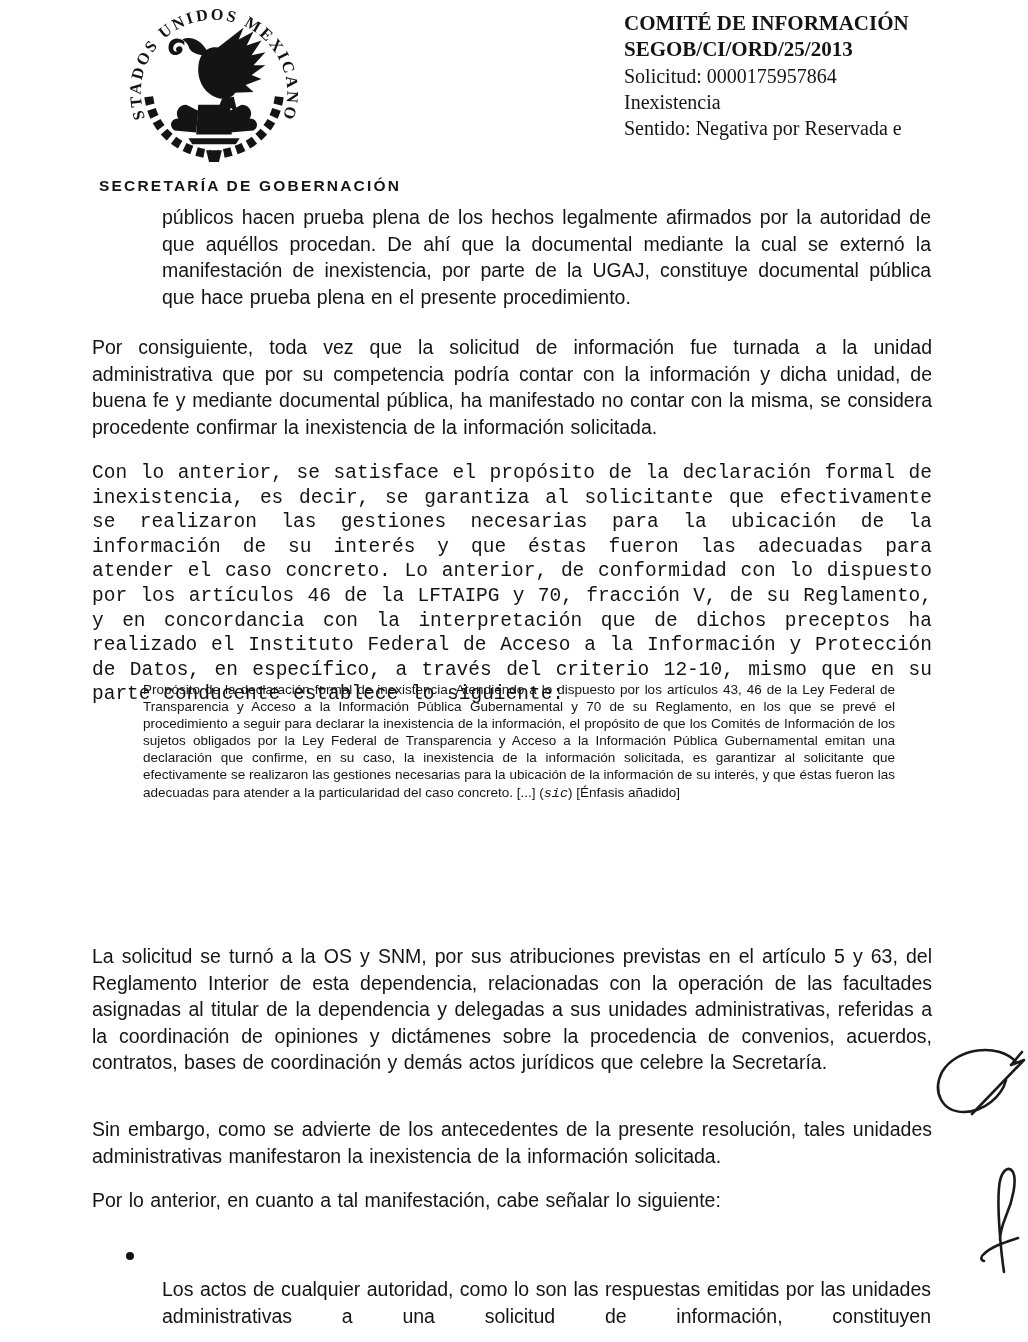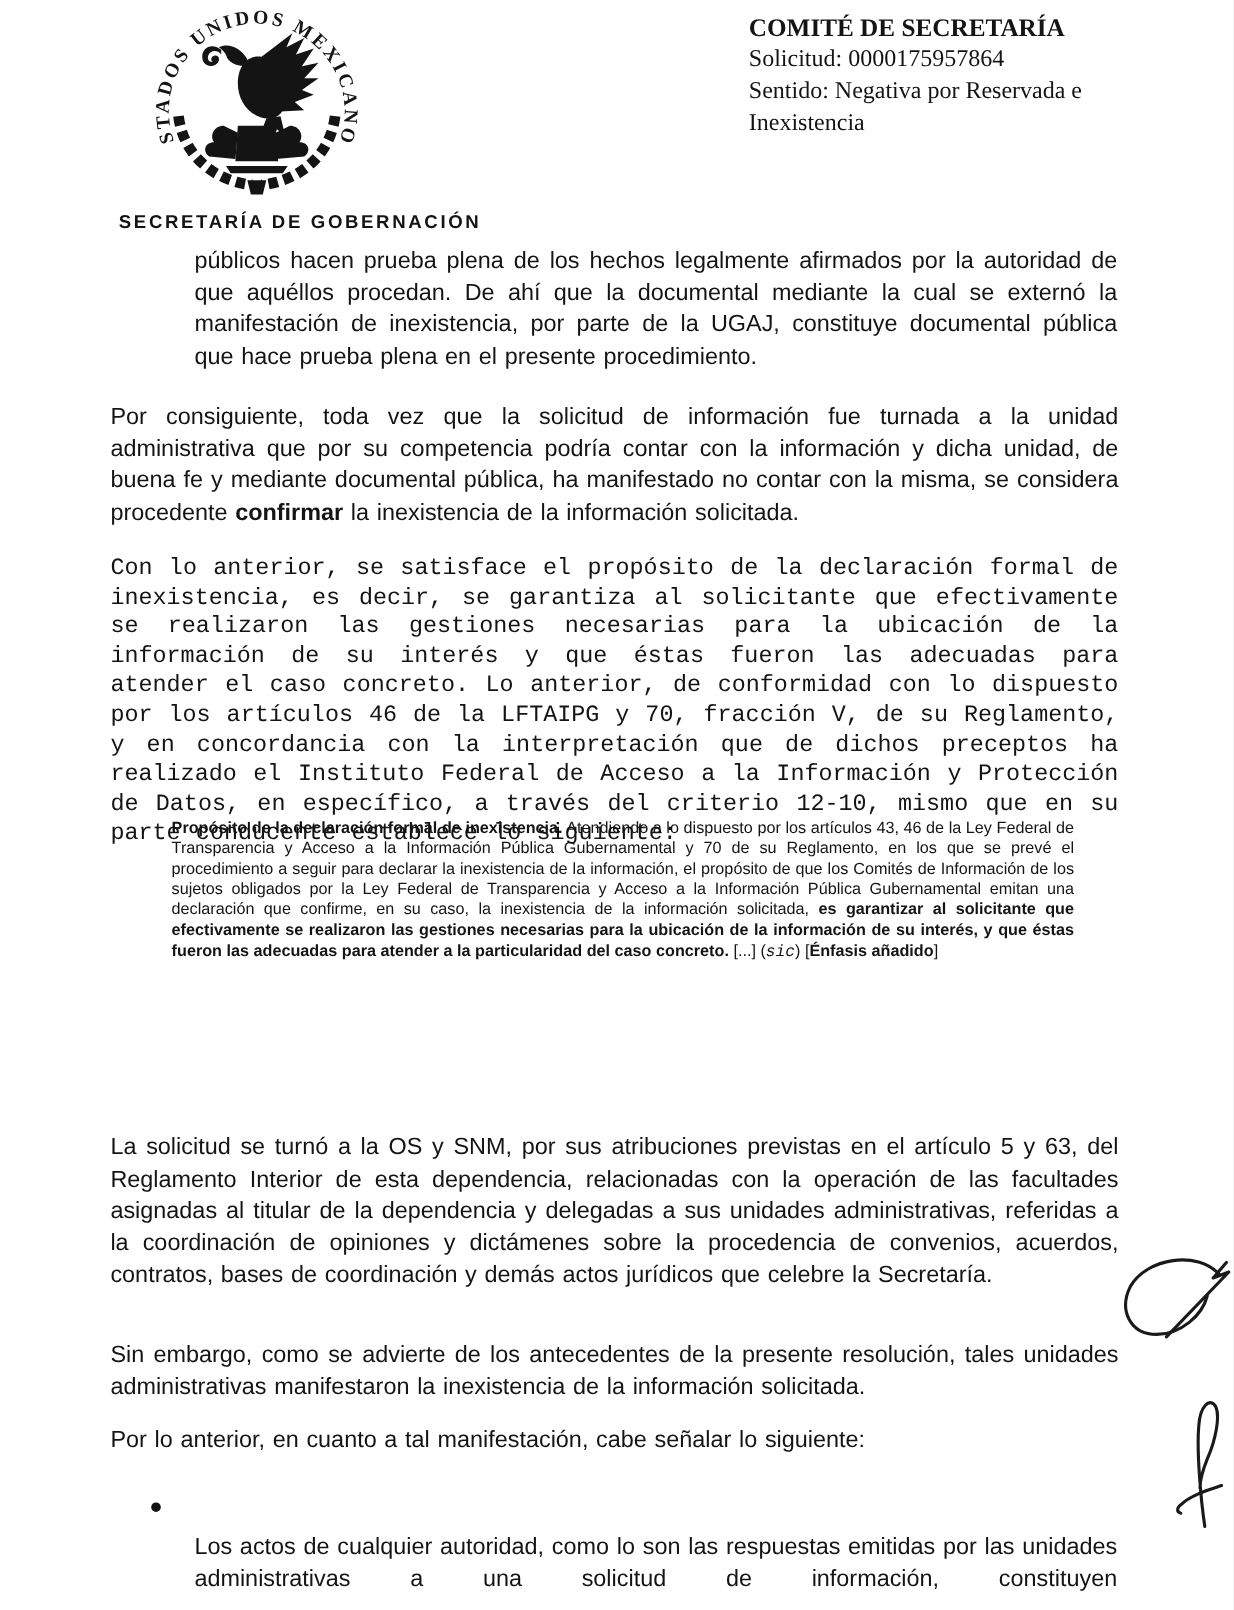--- a/index.html
+++ b/index.html
@@ -34,21 +34,21 @@
     word-spacing:1px;
   }
   .para.tight{line-height:24.6px;font-family:Liberation Mono, monospace;}
   .indent{left:162px;width:769px;}
   .full{left:92px;width:840px;}
   .quote{
     position:absolute;left:143px;top:681px;width:752px;
     font-size:13.5px;line-height:17.1px;
     text-align:justify;
   }
-  .bold{font-weight:bold;margin-top:21px;}
+  .bold{font-weight:normal;margin-top:21px;}
   .italic{font-style:italic;font-family:Liberation Mono, monospace;}
   .bullet-item{
     position:absolute;left:162px;top:1276px;width:769px;
     font-size:19.5px;line-height:26.6px;
     text-align:justify;text-align-last:justify;
   }
   .bullet-dot{
     position:absolute;left:126px;top:1252px;
     width:8px;height:8px;border-radius:50%;
     background:#141414;
@@ -90,24 +90,25 @@
       <path d="M22,104 C26,136 50,158 84,162"></path>
       <path d="M154,104 C150,136 126,158 92,162"></path>
     </g>
 
     <path d="M80,158 L96,158 L93,170 L83,170 Z" fill="#141414"></path>
   </svg>
 
   <div class="secretaria">SECRETARÍA DE GOBERNACIÓN</div>
 
   <div class="case-block">
-    <div class="b">COMITÉ DE SECRETARÍA</div>
+    <div class="b">COMITÉ DE INFORMACIÓN</div>
+    <div class="b">SEGOB/CI/ORD/25/2013</div>
     <div>Solicitud: 0000175957864</div>
+    <div>Inexistencia</div>
     <div>Sentido: Negativa por Reservada e</div>
-    <div>Inexistencia</div>
   </div>
 
   <div class="para indent" style="top:204px;">públicos hacen prueba plena de los hechos legalmente afirmados por la autoridad de que aquéllos procedan. De ahí que la documental mediante la cual se externó la manifestación de inexistencia, por parte de la UGAJ, constituye documental pública que hace prueba plena en el presente procedimiento.</div>
 
   <div class="para full" style="top:334px;"><span>Por consiguiente, toda vez que la solicitud de información fue turnada a la unidad administrativa que por su competencia podría contar con la información y dicha unidad, de buena fe y mediante documental pública, ha manifestado no contar con la misma, se considera procedente </span><span class="bold">confirmar</span><span> la inexistencia de la información solicitada.</span></div>
 
   <div class="para full tight" style="top:461px;">Con lo anterior, se satisface el propósito de la declaración formal de inexistencia, es decir, se garantiza al solicitante que efectivamente se realizaron las gestiones necesarias para la ubicación de la información de su interés y que éstas fueron las adecuadas para atender el caso concreto. Lo anterior, de conformidad con lo dispuesto por los artículos 46 de la LFTAIPG y 70, fracción V, de su Reglamento, y en concordancia con la interpretación que de dichos preceptos ha realizado el Instituto Federal de Acceso a la Información y Protección de Datos, en específico, a través del criterio 12-10, mismo que en su parte conducente establece lo siguiente:</div>
 
   <div class="quote"><span class="bold">Propósito de la declaración formal de inexistencia.</span><span> Atendiendo a lo dispuesto por los artículos 43, 46 de la Ley Federal de Transparencia y Acceso a la Información Pública Gubernamental y 70 de su Reglamento, en los que se prevé el procedimiento a seguir para declarar la inexistencia de la información, el propósito de que los Comités de Información de los sujetos obligados por la Ley Federal de Transparencia y Acceso a la Información Pública Gubernamental emitan una declaración que confirme, en su caso, la inexistencia de la información solicitada, </span><span class="bold">es garantizar al solicitante que efectivamente se realizaron las gestiones necesarias para la ubicación de la información de su interés, y que éstas fueron las adecuadas para atender a la particularidad del caso concreto.</span><span> [...] (</span><span class="italic">sic</span><span>) [</span><span class="bold">Énfasis añadido</span><span>]</span></div>
 

